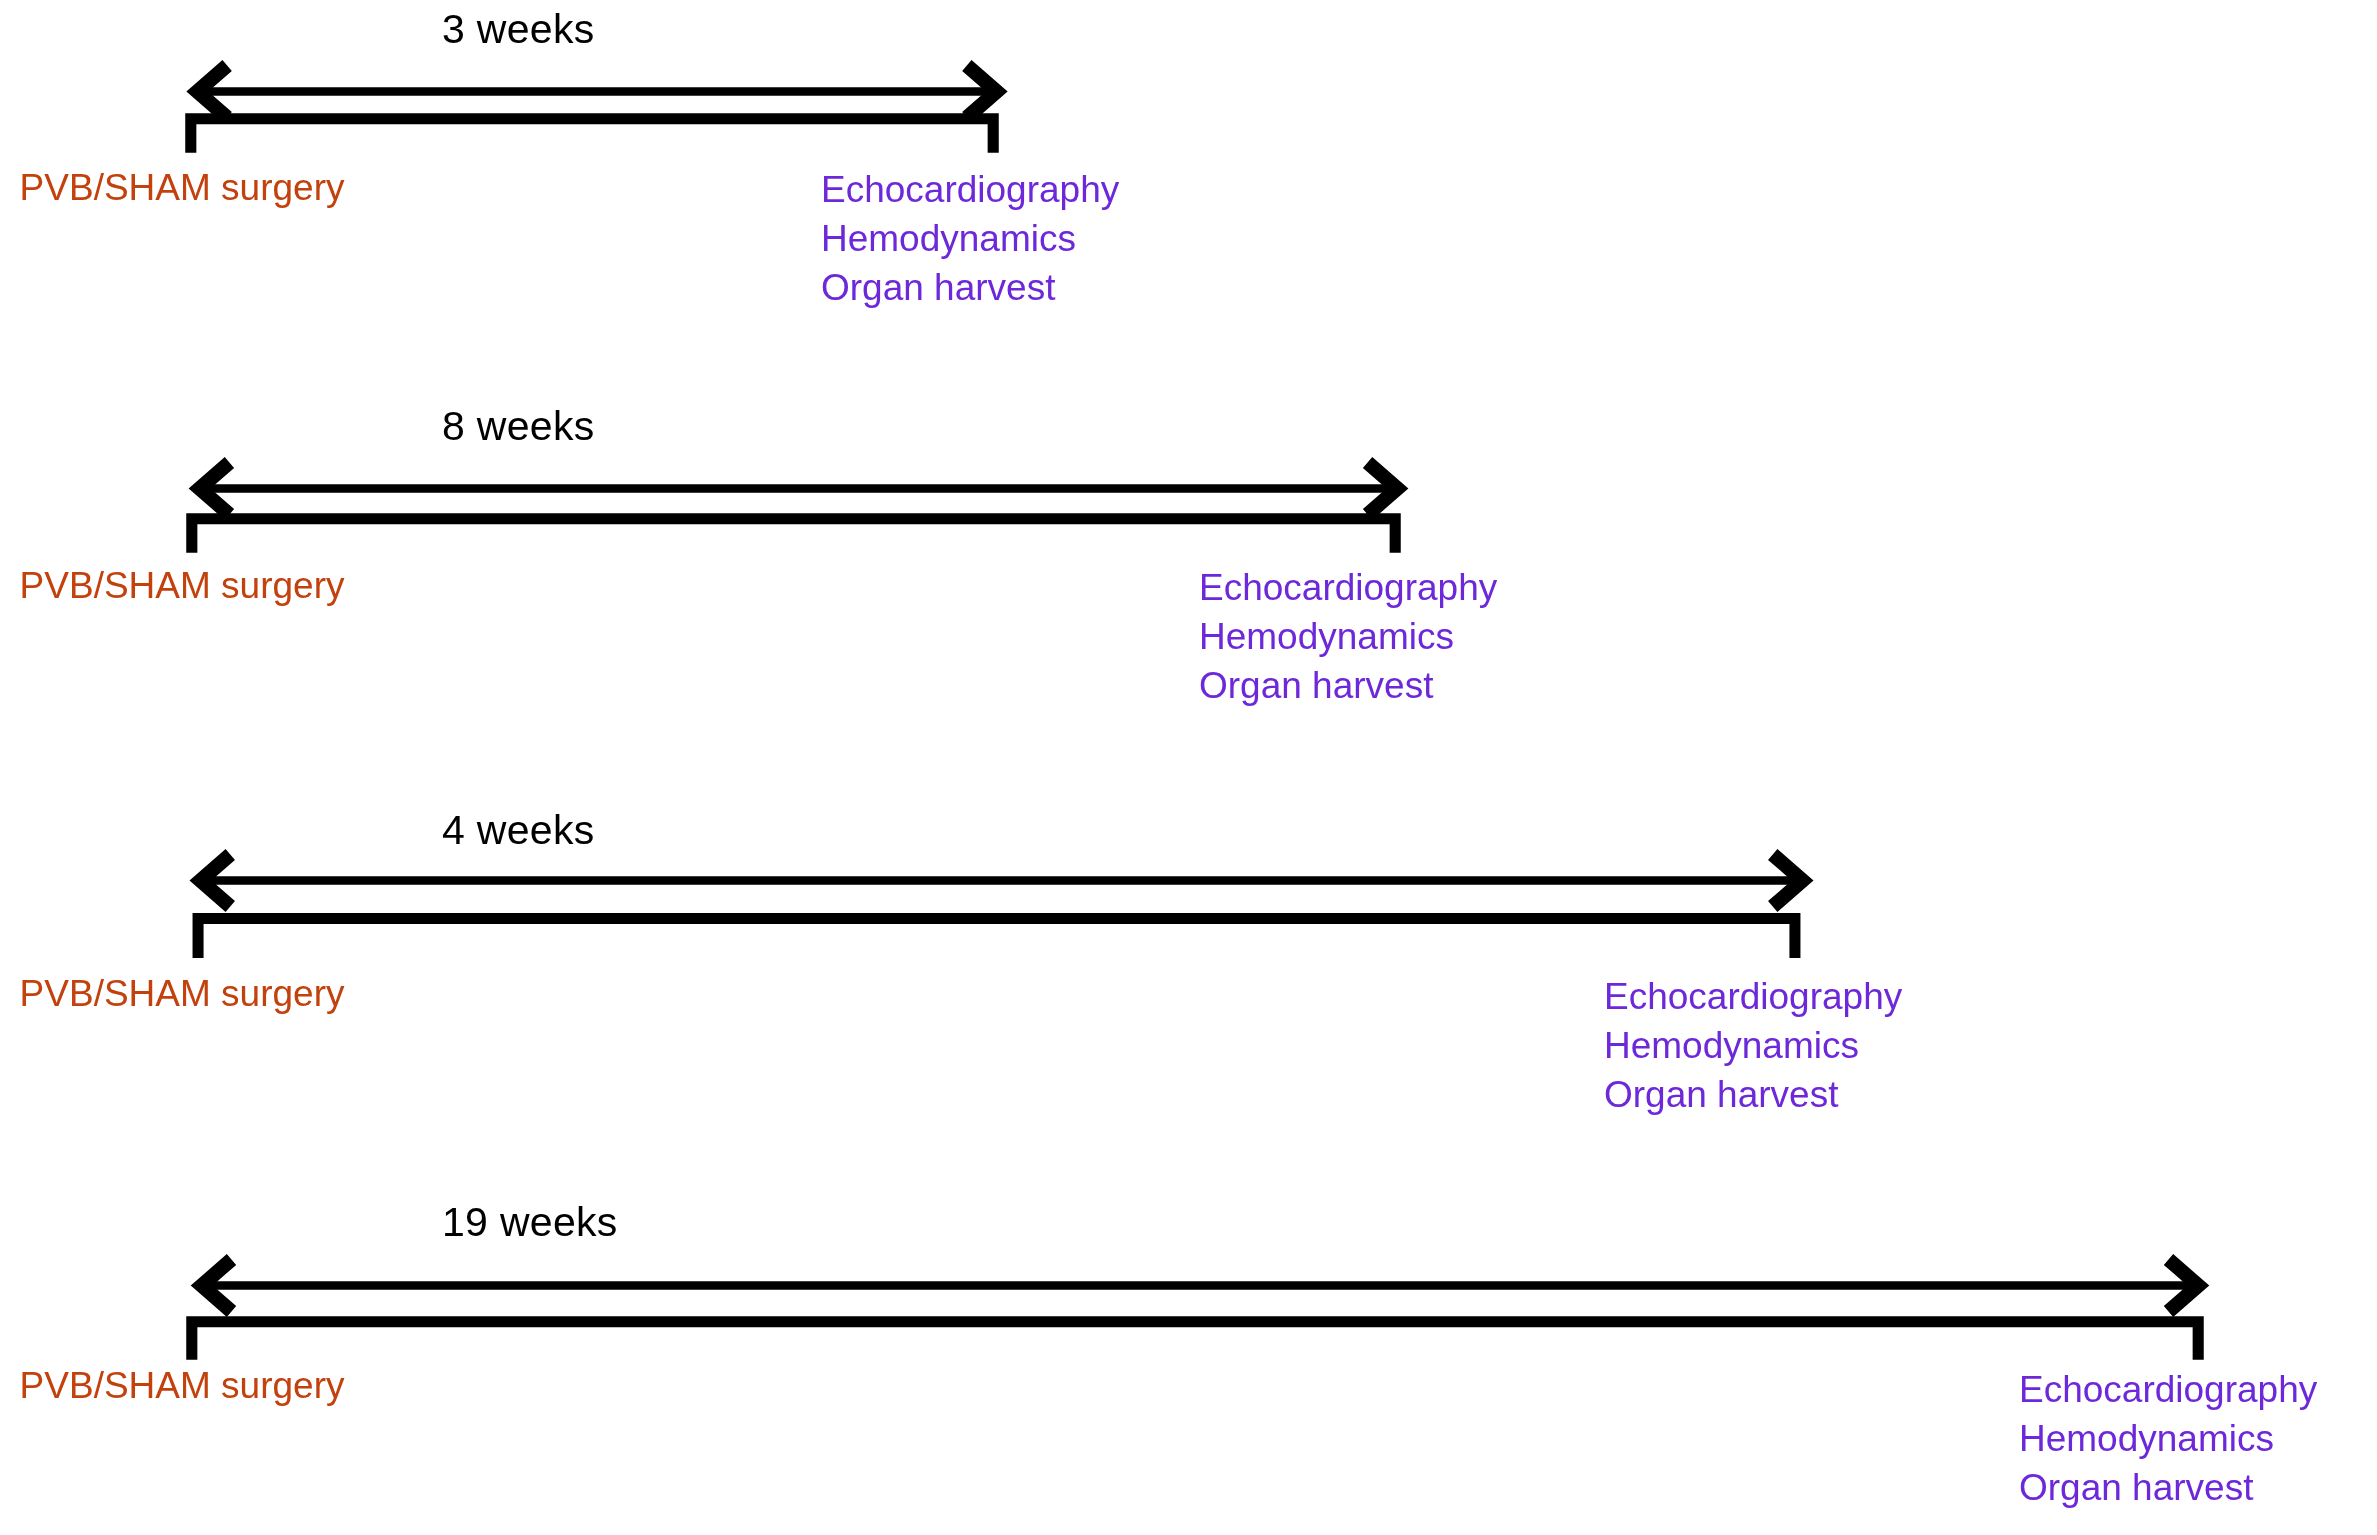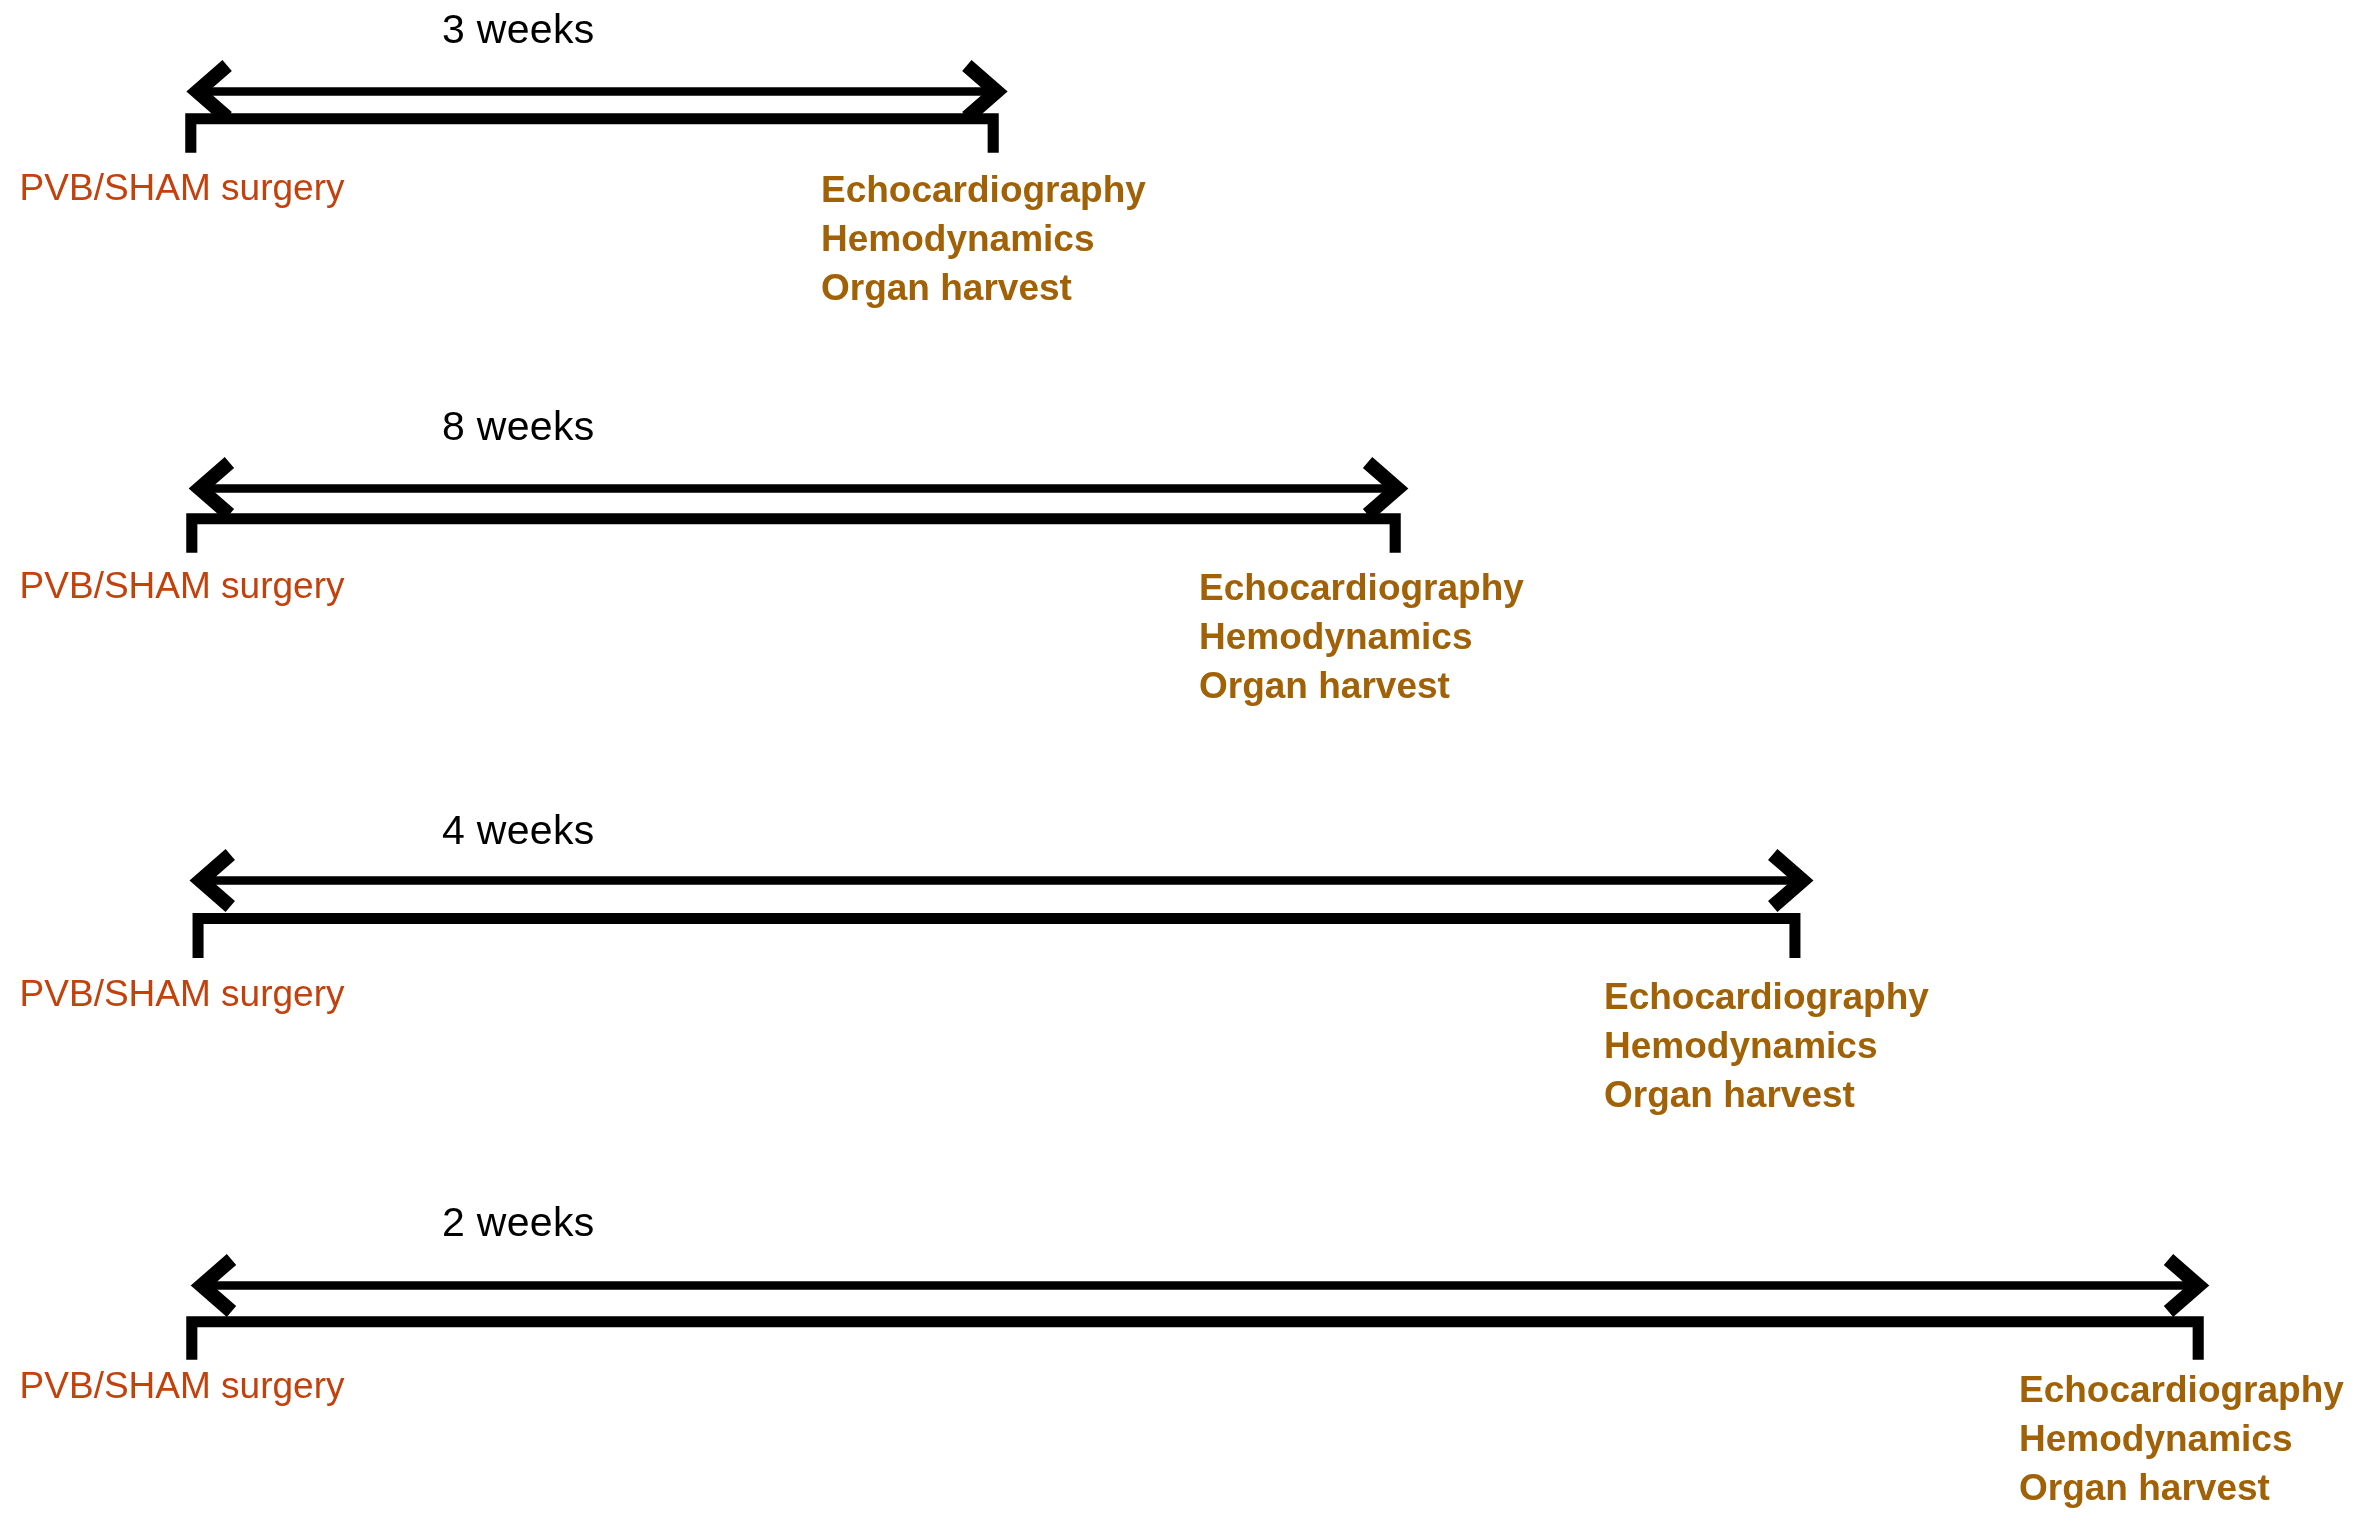--- a/index.html
+++ b/index.html
@@ -37,22 +37,21 @@
     font-size: 37px;
     line-height: 1;
     color: #c2410c;
     letter-spacing: 0px;
   }
   .endpoint-labels {
     position: absolute;
     white-space: nowrap;
     font-size: 37px;
     line-height: 49px;
-    color: #a16207;
-    font-weight: bold;
+    color: #6d28d9;
   }
   .endpoint-labels div { white-space: nowrap; }
   .arrow-svg {
     position: absolute;
     overflow: visible;
     display: block;
   }
   .bracket-svg {
     position: absolute;
     overflow: visible;
@@ -114,21 +113,21 @@
         <path d="M 15 71 L 15 10 L 2478 10 L 2478 71" fill="none" stroke="#000000" stroke-width="17" stroke-linecap="butt" stroke-linejoin="miter"></path>
       </svg>
       <div class="start-label" style="left: 19.6px; top: 975px;">PVB/SHAM surgery</div>
       <div class="endpoint-labels" style="left: 1604px; top: 972px;">
         <div>Echocardiography</div>
         <div>Hemodynamics</div>
         <div>Organ harvest</div>
       </div>
     </div>
     <div class="timeline-row">
-      <div class="duration-label" style="left: 442px; top: 1202px;">2 weeks</div>
+      <div class="duration-label" style="left: 442px; top: 1202px;">19 weeks</div>
       <svg class="arrow-svg" width="2086" height="91" style="left: 157px; top: 1240px;" viewBox="0 0 3192 140">
         <g transform="translate(60,70)">
           <line x1="0" y1="0" x2="3072" y2="0" stroke="#000000" stroke-width="13"></line>
           <polyline points="46,-40 0,0 46,40" fill="none" stroke="#000000" stroke-width="22" stroke-linecap="butt" stroke-linejoin="miter"></polyline>
           <polyline points="3026,-40 3072,0 3026,40" fill="none" stroke="#000000" stroke-width="22" stroke-linecap="butt" stroke-linejoin="miter"></polyline>
         </g>
       </svg>
       <svg class="bracket-svg" width="2026" height="58" style="left: 182px; top: 1315px;" viewBox="0 0 3100 88">
         <path d="M 15 68 L 15 10 L 3085 10 L 3085 68" fill="none" stroke="#000000" stroke-width="17" stroke-linecap="butt" stroke-linejoin="miter"></path>
       </svg>

